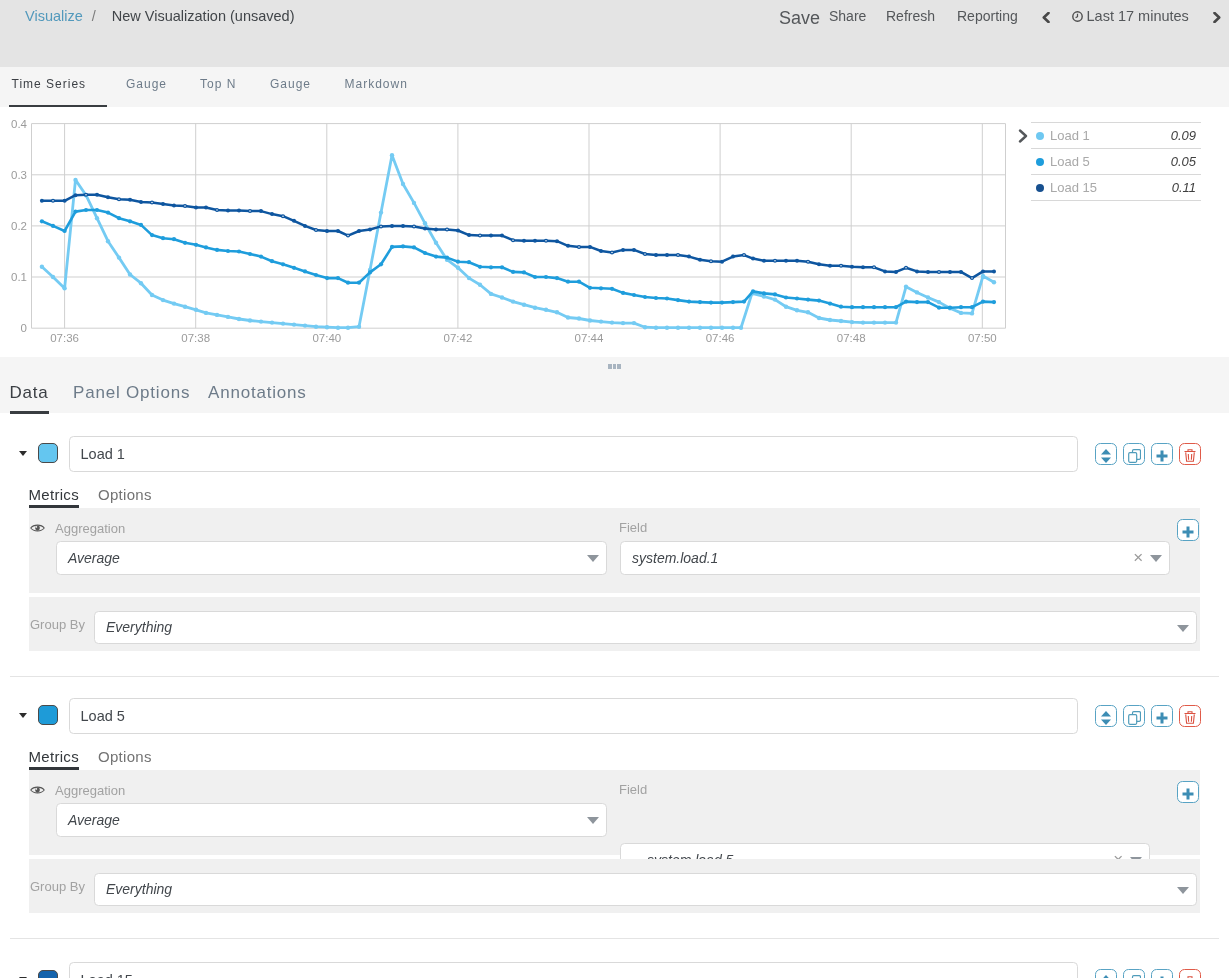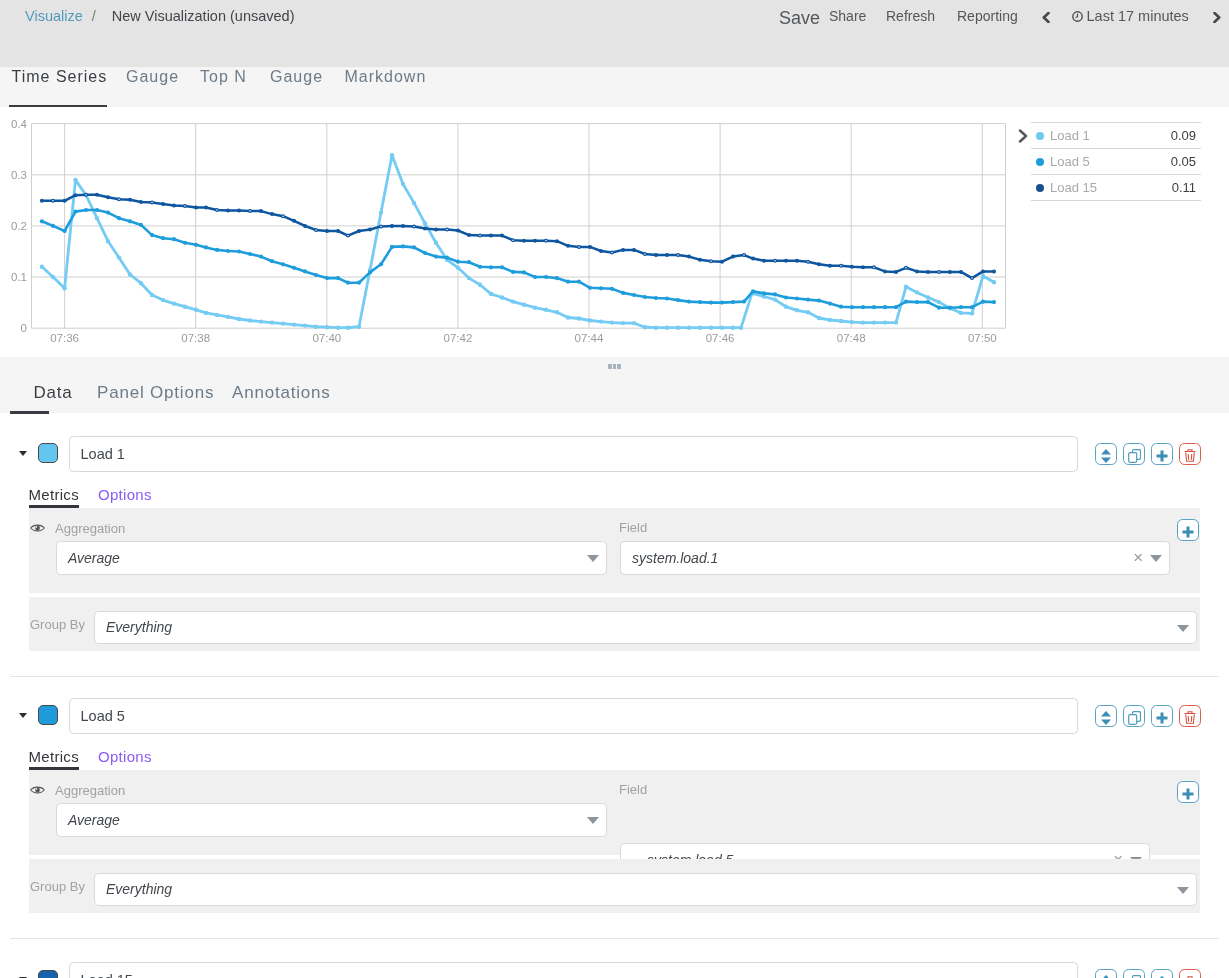--- a/index.html
+++ b/index.html
@@ -3,45 +3,45 @@
 * { margin:0; padding:0; box-sizing:border-box; }
 html,body { width:1229px; height:978px; overflow:hidden; background:#fff;
   font-family:"Liberation Sans", sans-serif; position:relative; }
 .abs { position:absolute; }
 div { position:absolute; }
 .hdr { left:0; top:0; width:1229px; height:67px; background:#e4e4e4; }
 .crumb { left:25px; top:8px; font-size:14.5px; color:#414549; position:absolute; }
 .crumb a { color:#5299bc; text-decoration:none; }
 .crumb .sl { color:#7d7d7d; padding:0 16px 0 9px; }
 .tabbar { left:0; top:67px; width:1229px; height:40px; background:#f5f5f5; }
-.vtab { position:absolute; top:68px; font-size:16px; letter-spacing:1px; color:#6d7b89; }
+.vtab { position:absolute; top:77px; font-size:12px; letter-spacing:1px; color:#6d7b89; }
 .vtab.on { color:#3b3f44; }
 .vline { height:2.5px; background:#393d41; top:104.5px; }
 .band { left:0; top:357px; width:1229px; height:56px; background:#f5f5f5; }
-.dtab { position:absolute; top:383px; font-size:17px; letter-spacing:0.8px; color:#6d7b89;margin-left:24px; }
+.dtab { position:absolute; top:383px; font-size:17px; letter-spacing:0.8px; color:#6d7b89; }
 .dtab.on { color:#3b3f44; }
 .caret { width:0; height:0; border-left:4.5px solid transparent; border-right:4.5px solid transparent; border-top:5.5px solid #2c2c2c; }
 .swatch { width:20px; height:19.5px; border:1.5px solid #4a4a4a; border-radius:5px; }
 .inp { background:#fff; border:1px solid #d9d9d9; border-radius:4.5px; font-size:14.5px; color:#42474c; white-space:nowrap; overflow:hidden; }
 .sel { font-size:14px;font-style:italic; }
 .sbtn { width:22px; height:22px; border:1px solid #58a3c4; border-radius:5.5px; background:#fff; text-align:center; line-height:20px; }
 .sbtn svg { vertical-align:middle; margin-top:3px; }
 .sbtn.red { border-color:#e05b49; }
-.subtab { font-size:15px; letter-spacing:0.3px; color:#8b5cf6; }
+.subtab { font-size:15px; letter-spacing:0.3px; color:#737373; }
 .subtab.on { color:#33373b; }
 .subline { height:2.5px; background:#33373b; }
 .panel { background:#f0f0f0; }
 .lbl { font-size:13px; color:#a2a2a2; }
 .dcaret { position:absolute; top:13px; width:0; height:0; border-left:6px solid transparent; border-right:6px solid transparent; border-top:7px solid #8e959c; }
 .xmark { position:absolute; top:0; right:26px; font-size:17px; color:#9b9b9b; }
 .sep { height:1px; background:#e4e4e4; }
 .legrow { left:1031px; width:170px; height:26.2px; border-top:1px solid #d8d8d8; }
 .legrow .dot { position:absolute; left:5px; top:9px; width:8px; height:8px; border-radius:50%; }
 .legrow .nm { position:absolute; left:19px; top:5px; font-size:13px; color:#a9a9a9; }
-.legrow .vl { position:absolute; right:5px; top:5px; font-size:13px; color:#3f3f3f; }
+.legrow .vl { position:absolute; right:5px; top:5px; font-size:13px; color:#3f3f3f;font-style:italic; }
 </style></head><body>
 <div class="hdr"></div>
 <div class="crumb"><a>Visualize</a><span class="sl">/</span>New Visualization (unsaved)</div>
 <div style="left:779px;top:8px;font-size:18px;color:#54575a">Save</div>
 <div style="left:829px;top:8px;font-size:14px;color:#54575a">Share</div>
 <div style="left:886px;top:8px;font-size:14px;color:#54575a">Refresh</div>
 <div style="left:957px;top:8px;font-size:14px;color:#54575a">Reporting</div>
 <svg class="abs" style="left:1041.5px;top:11.5px" width="8" height="11" viewBox="0 0 8 11">
     <path d="M6.5 1 L1.8 5.5 L6.5 10" fill="none" stroke="#484848" stroke-width="2.6" stroke-linecap="round" stroke-linejoin="round"></path>
   </svg>

